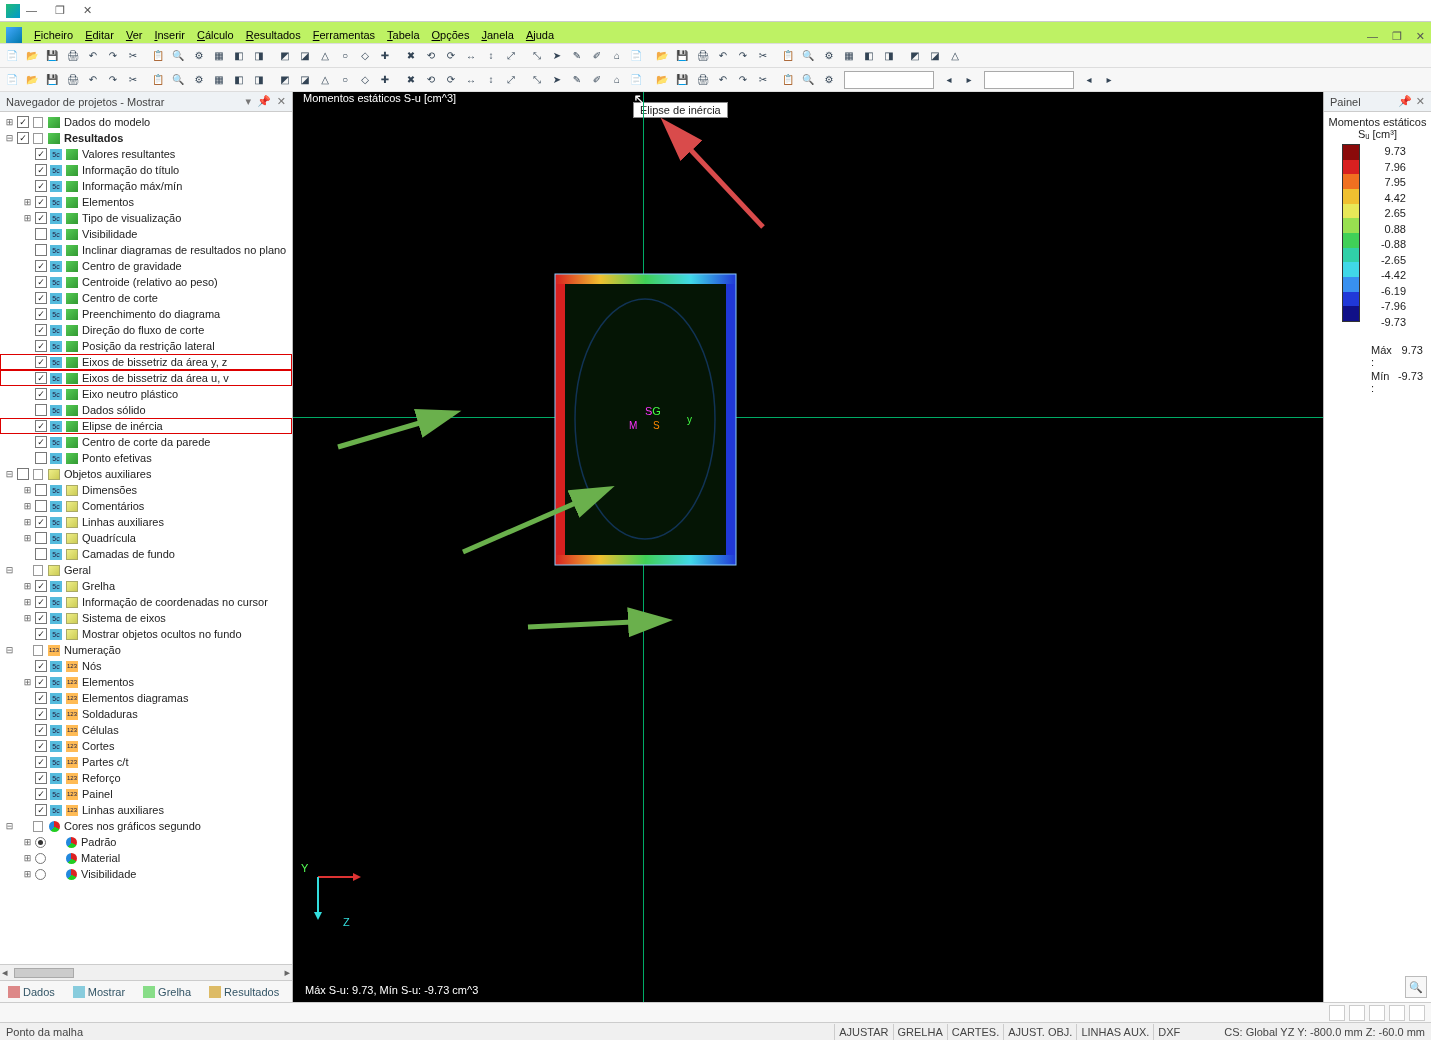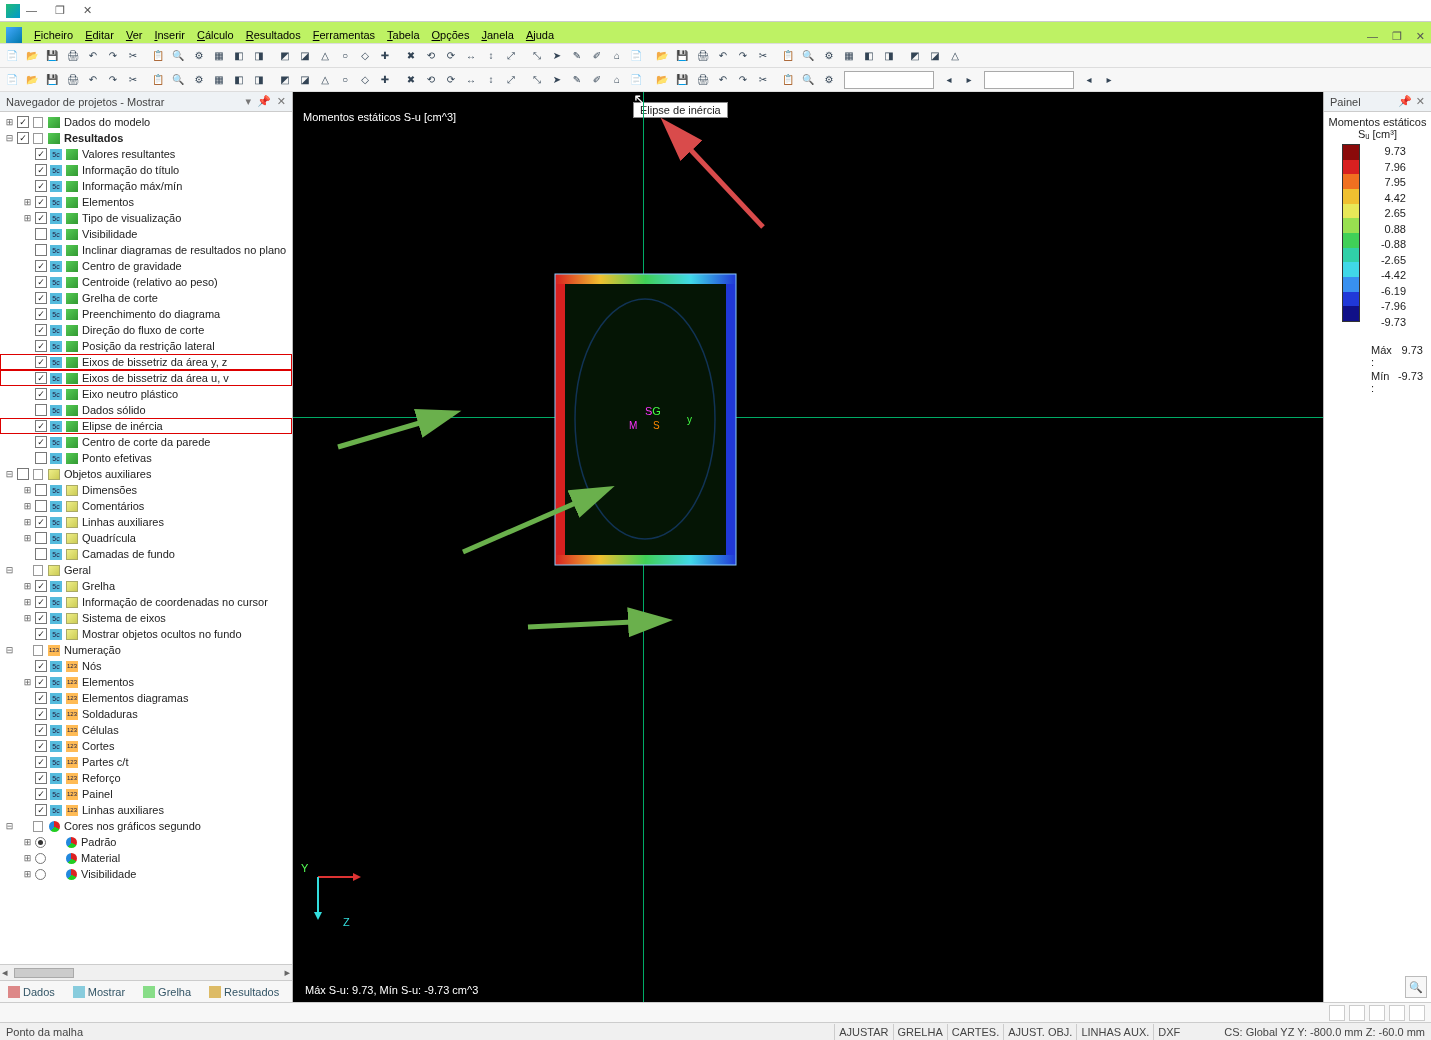--- a/index.html
+++ b/index.html
@@ -339,21 +339,21 @@
         </div>
         <div class="tree-row" style="padding-left: 22px;">
           <span class="expander"></span>
           <span class="chk">✓</span>
           <span class="icon1">
             <div class="icon-5c">5c</div>
           </span>
           <span class="icon2">
             <div class="icon-green"></div>
           </span>
-          <span class="lbl">Grelha de corte</span>
+          <span class="lbl">Centro de corte</span>
         </div>
         <div class="tree-row" style="padding-left: 22px;">
           <span class="expander"></span>
           <span class="chk">✓</span>
           <span class="icon1">
             <div class="icon-5c">5c</div>
           </span>
           <span class="icon2">
             <div class="icon-green"></div>
           </span>
@@ -760,21 +760,21 @@
           <span>Grelha</span>
         </div>
         <div class="tab">
           <div class="ticon" style="background: rgb(221, 187, 102);"></div>
           <span>Resultados</span>
         </div>
       </div>
   </div>
 
   <div class="viewport">
-    <div class="vp-label" style="top:19px;left:10px">Momentos estáticos S-u [cm^3]</div>
+    <div class="vp-label" style="top:0;left:10px">Momentos estáticos S-u [cm^3]</div>
     <div class="tooltip-box" style="top:10px;left:340px">Elipse de inércia</div>
 
     <div style="position:absolute;top:-2px;left:340px;color:#fff;font-size:16px">↖</div>
 
     <div style="position:absolute;left:350px;top:0;width:1px;height:100%;background:#0a6"></div>
     <div style="position:absolute;top:325px;left:0;width:100%;height:1px;background:#0a6"></div>
 
     <svg style="position:absolute;left:260px;top:180px" width="185" height="295">
       <defs>
         <linearGradient id="gtop" x1="0" y1="0" x2="1" y2="0">

